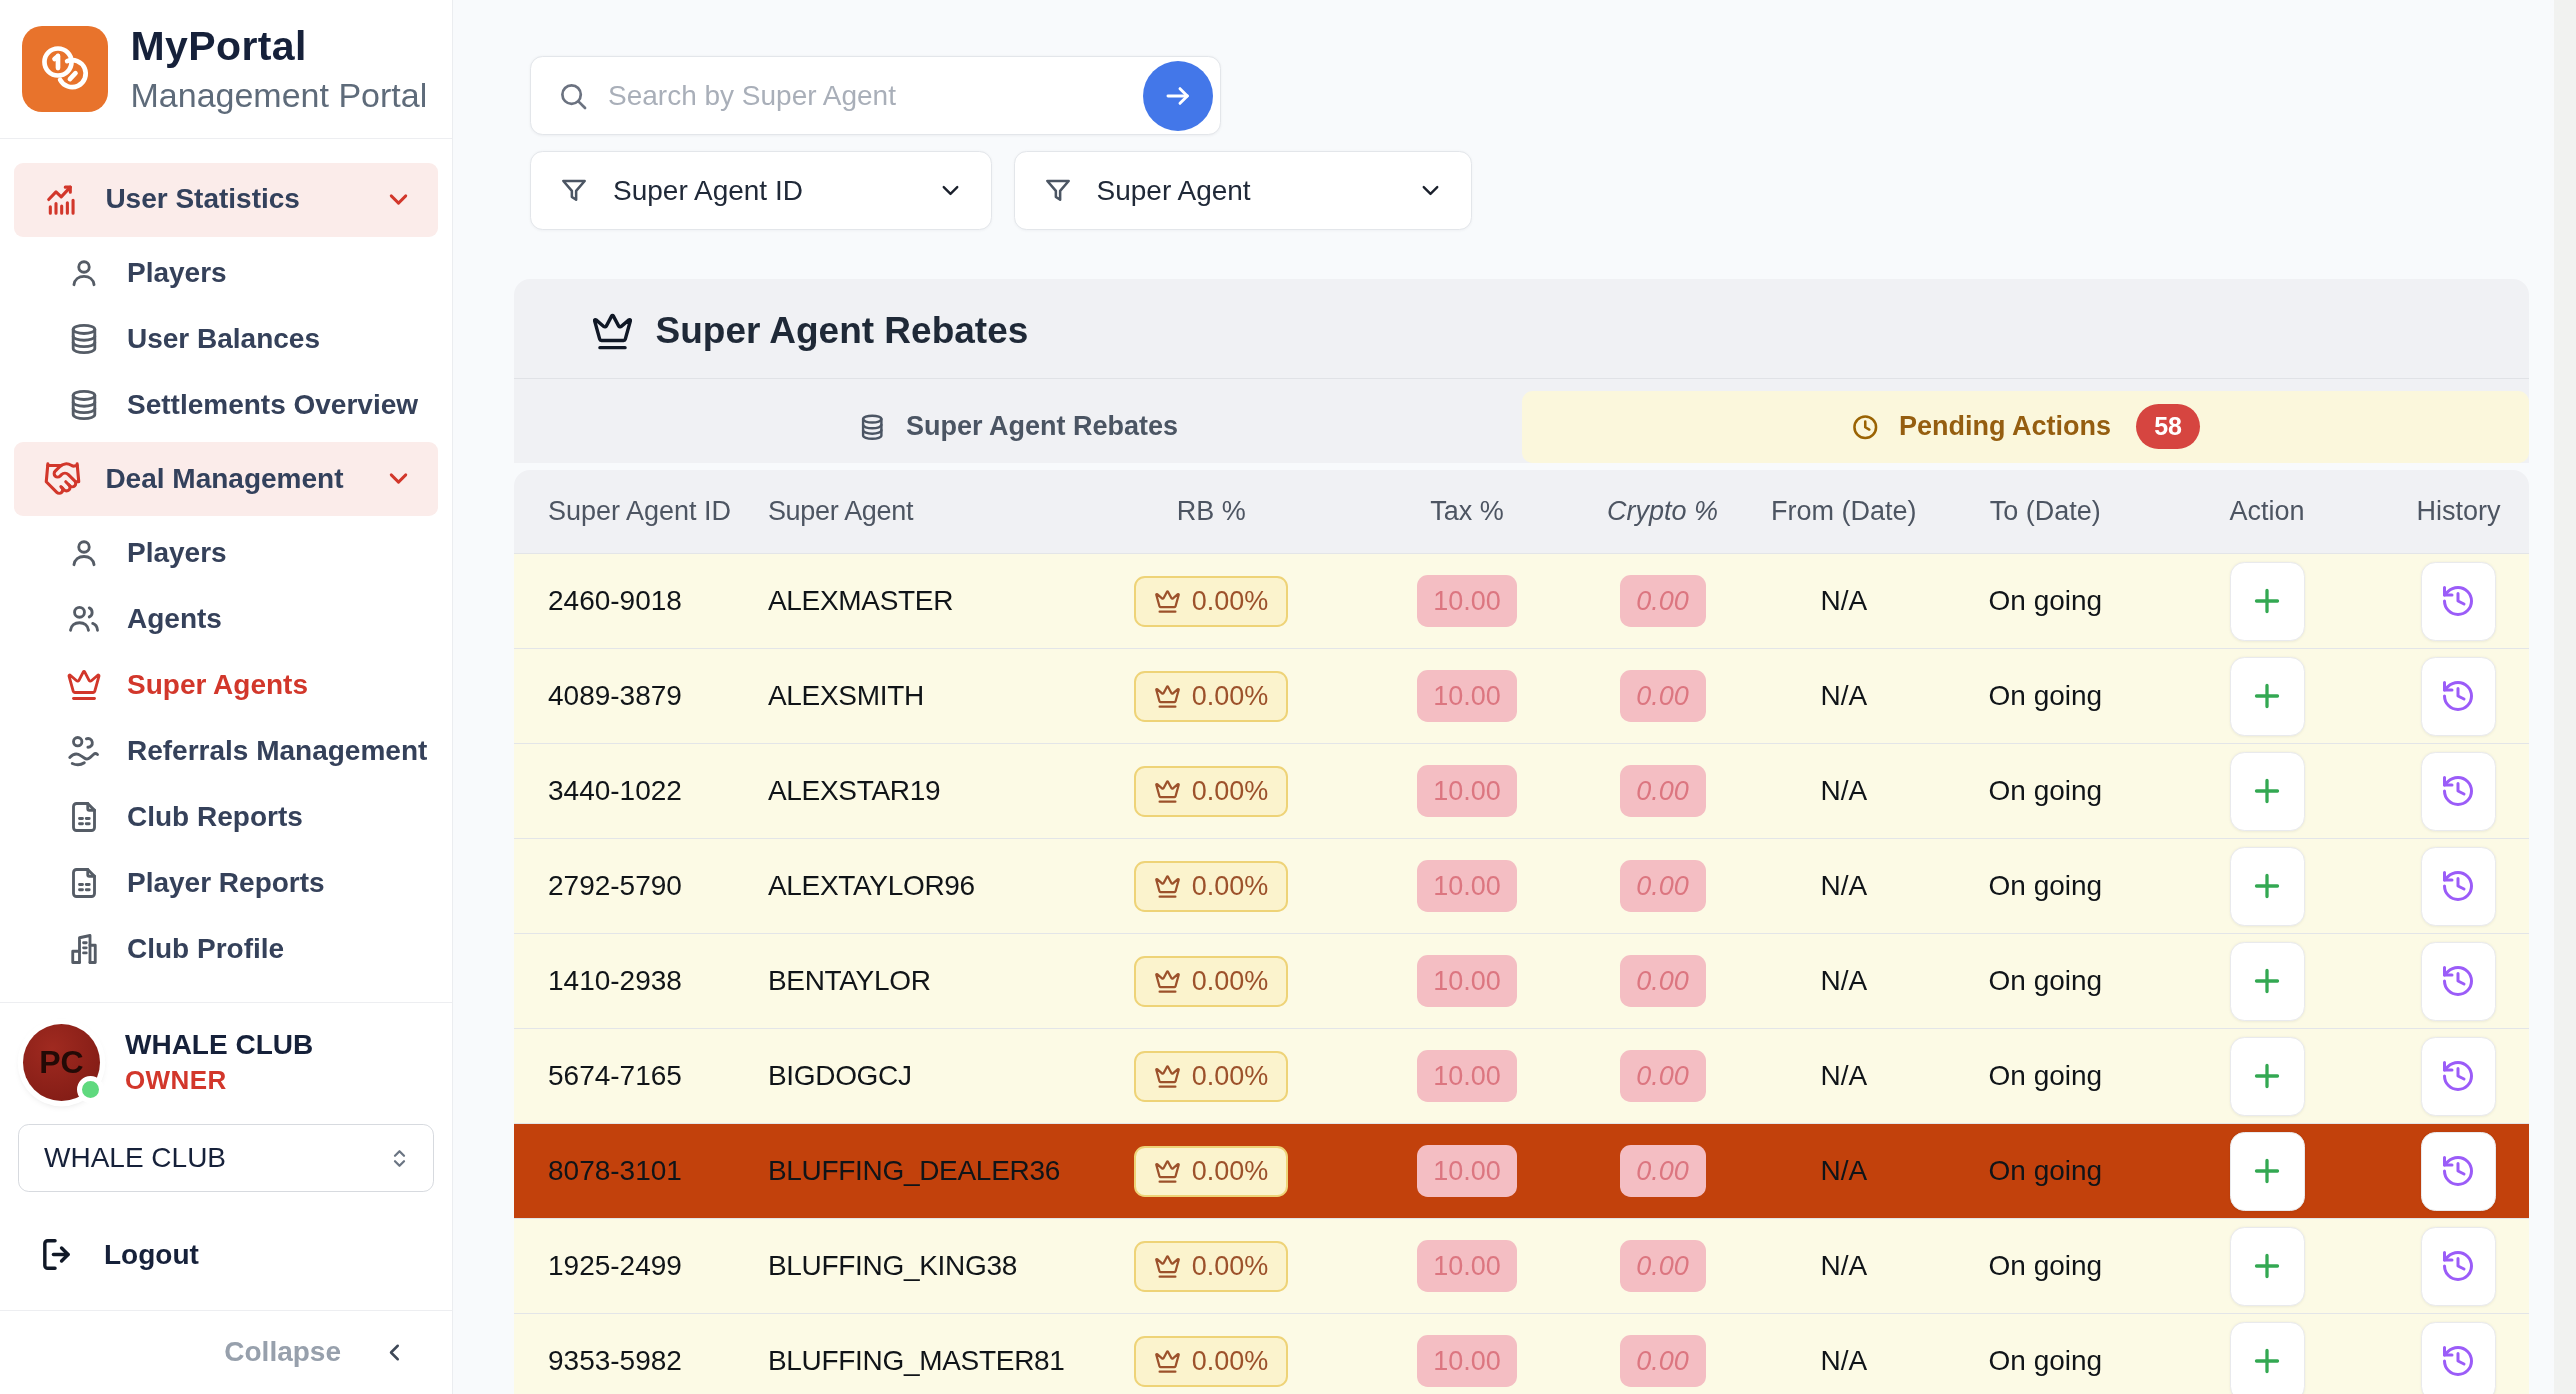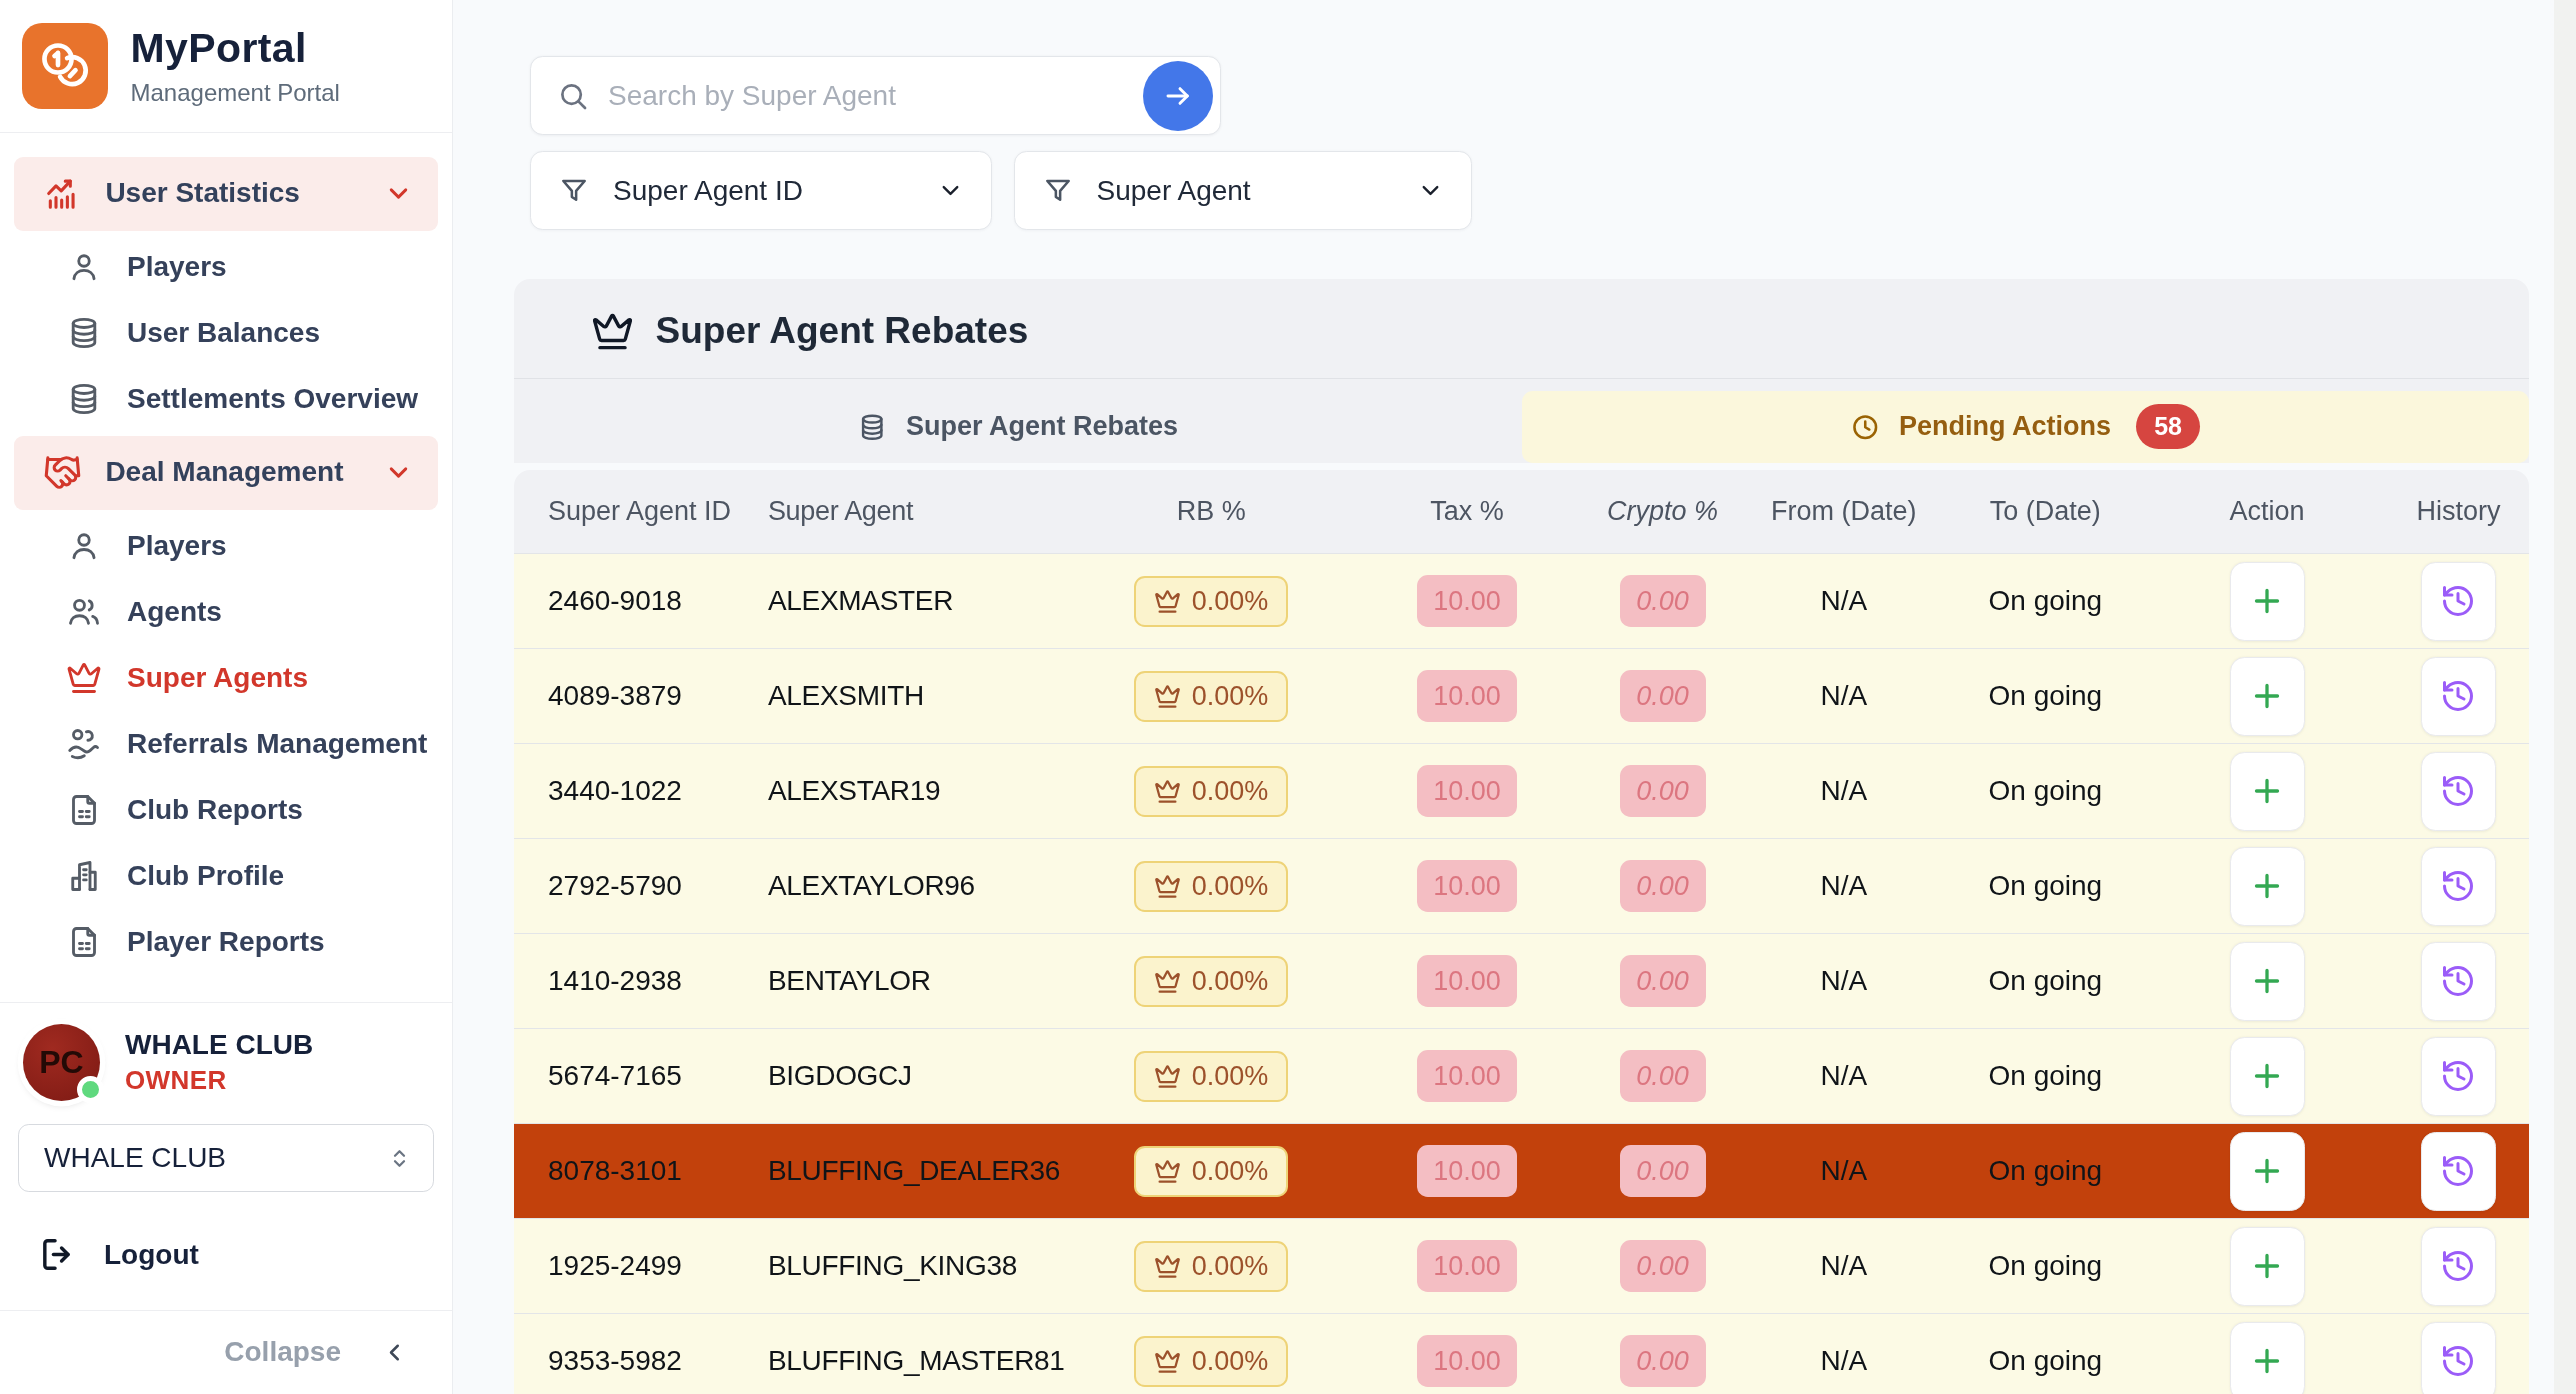--- a/index.html
+++ b/index.html
@@ -30,21 +30,21 @@
 
   
   .sidebar{
     width:453px;min-width:453px;height:100%;
     background:#fff;border-right:1.8px solid #EBEDF0;
     display:flex;flex-direction:column;
   }
   .brand{display:flex;align-items:center;gap:23px;padding:23px 18px 23px 21.5px;}
   .brand-logo{width:86px;height:86px;border-radius:20px;background:#E8732C;display:flex;align-items:center;justify-content:center;flex:0 0 auto;}
   .brand-name{font-size:41px;font-weight:bold;color:#16213A;letter-spacing:0.4px;}
-  .brand-sub{font-size:24px;color:#5E6B7A;margin-top:6.3px;text-align:right;}
+  .brand-sub{font-size:34px;color:#5E6B7A;margin-top:6.3px;text-align:right;}
   .side-divider{border-bottom:1.8px solid #EDEEF1;}
   .nav{padding-top:20px;}
   .nav-parent{
     height:74px;margin:3.6px 14.4px;border-radius:9px;
     display:flex;align-items:center;gap:23px;padding:0 25px 1px 29px;cursor:pointer;
   }
   .nav-parent.active{background:#FBECEA;}
   .nav-parent .p-icon{color:var(--accent-red);flex:0 0 auto;}
   .nav-parent .p-label{flex:1;font-size:28px;font-weight:bold;color:#33415C;}
   .nav-parent .p-chevron{color:var(--accent-red);}
@@ -318,38 +318,38 @@
           <path d="M14.5 3v3.5a1 1 0 0 0 1 1H19"></path>
           <path d="M9 13h2M13.5 13h2M9 16.5h2M13.5 16.5h2"></path>
         </svg>
       </span>
       <span class="c-label">Club Reports</span>
     </div>
 
     <div class="nav-child">
       <span class="c-icon">
         <svg width="36" height="36" viewBox="0 0 24 24" fill="none" stroke="currentColor" stroke-width="1.9" stroke-linecap="round" stroke-linejoin="round">
+          <path d="M14.5 3H7a2 2 0 0 0-2 2v14a2 2 0 0 0 2 2h10a2 2 0 0 0 2-2V7.5z"></path>
+          <path d="M14.5 3v3.5a1 1 0 0 0 1 1H19"></path>
+          <path d="M9 13h2M13.5 13h2M9 16.5h2M13.5 16.5h2"></path>
+        </svg>
+      </span>
+      <span class="c-label">Player Reports</span>
+    </div>
+
+    <div class="nav-child">
+      <span class="c-icon">
+        <svg width="36" height="36" viewBox="0 0 24 24" fill="none" stroke="currentColor" stroke-width="1.9" stroke-linecap="round" stroke-linejoin="round">
           <path d="M9 21V4.5L16 3v18"></path>
           <path d="M9 21H4.5v-7.5H9"></path>
             <path d="M16 21h3.5V9.5H16"></path>
           <path d="M11.7 7.8h1.8M11.7 11.2h1.8M11.7 14.6h1.8"></path>
         </svg>
       </span>
       <span class="c-label">Club Profile</span>
-    </div>
-
-    <div class="nav-child">
-      <span class="c-icon">
-        <svg width="36" height="36" viewBox="0 0 24 24" fill="none" stroke="currentColor" stroke-width="1.9" stroke-linecap="round" stroke-linejoin="round">
-          <path d="M14.5 3H7a2 2 0 0 0-2 2v14a2 2 0 0 0 2 2h10a2 2 0 0 0 2-2V7.5z"></path>
-          <path d="M14.5 3v3.5a1 1 0 0 0 1 1H19"></path>
-          <path d="M9 13h2M13.5 13h2M9 16.5h2M13.5 16.5h2"></path>
-        </svg>
-      </span>
-      <span class="c-label">Player Reports</span>
     </div>
   </nav>
 
   <div class="profile">
     <div class="avatar">
       <span>PC</span>
       <span class="online-dot"></span>
     </div>
     <div>
       <div class="profile-club">WHALE CLUB</div>

